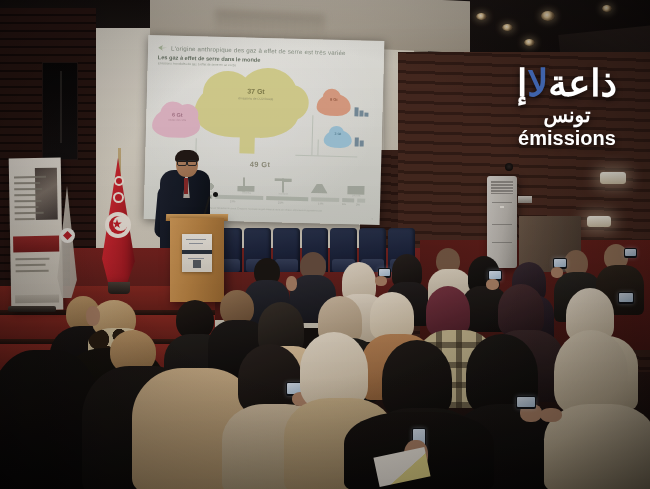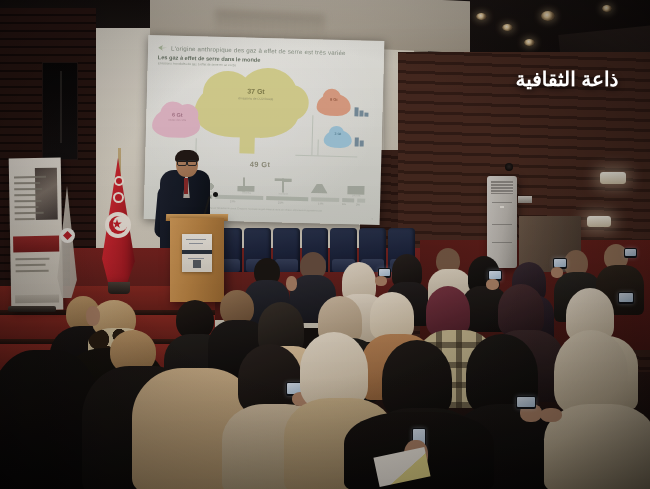--- a/index.html
+++ b/index.html
@@ -633,16 +633,19 @@
   <div class="phone" style="left:412px;top:428px;width:14px;height:30px;"></div>
   <div class="hand" style="left:404px;top:440px;width:24px;height:30px;"></div>
   <div style="position:absolute;left:376px;top:452px;width:52px;height:30px;
     background:linear-gradient(150deg,#f3efe6 60%,#e4d98a 61%);transform:rotate(-12deg);"></div>
   <div class="hand" style="left:540px;top:408px;width:22px;height:14px;"></div>
 
   <div class="warm"></div>
   <div class="vignette"></div>
 
   <div class="logo">
-    <div class="logo-sub">ذاعة الثقافية</div>
+    <div class="logo-main">
+      <span>ذاعة</span><span class="accent">لا</span><span>إ</span>
+    </div>
+    <div class="logo-sub">تونس émissions</div>
   </div>
 
 </div>
 
 </body></html>

